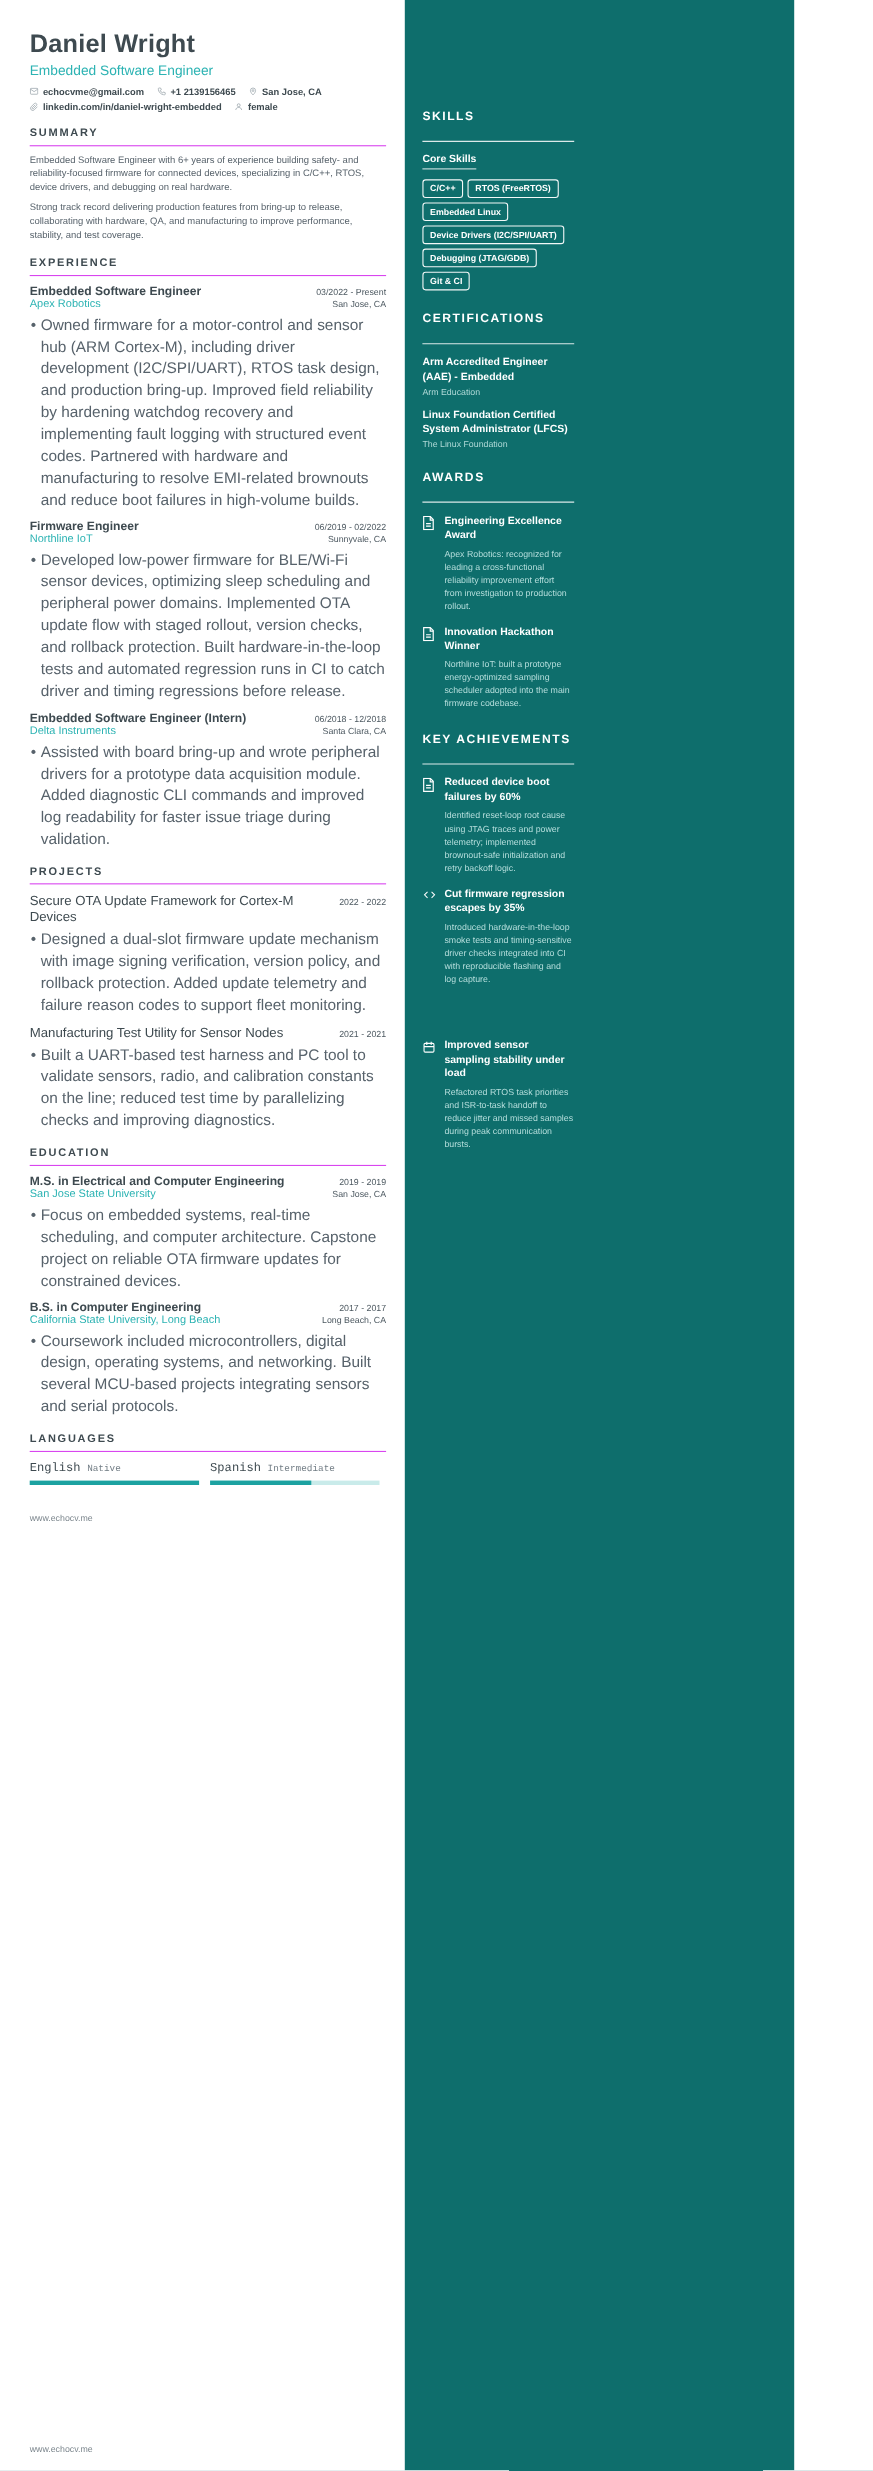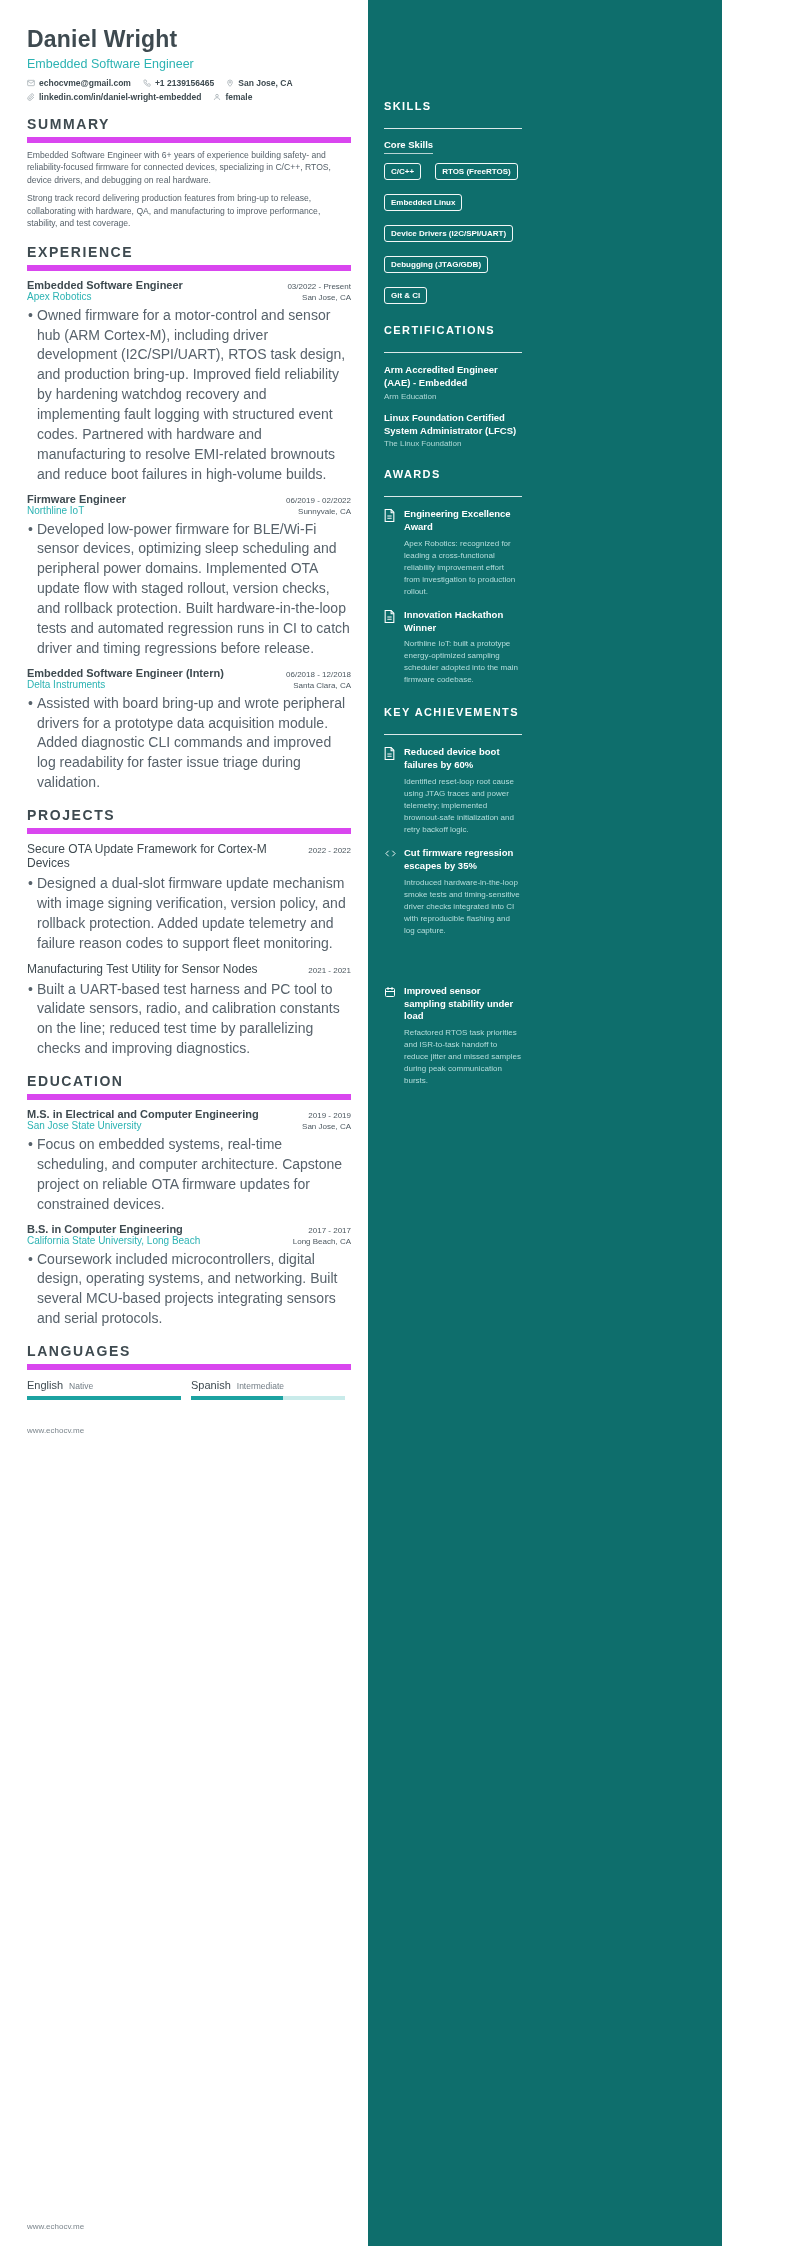--- a/index.html
+++ b/index.html
@@ -12,50 +12,50 @@
 
   
   .main { position:absolute; top:26px; left:27px; width:324px; }
   .name { font-size:23px; font-weight:700; color:#3E4A50; letter-spacing:.2px; }
   .job-title-main { font-size:12.5px; color:#2CB3B3; margin-top:4px; font-weight:500; }
   .contacts { display:flex; flex-wrap:wrap; margin-top:7px; column-gap:12px; row-gap:4px; }
   .contact { display:flex; align-items:center; gap:4px; font-size:8.5px; font-weight:600; color:#3E4A50; }
   .contact svg { flex:none; display:block; }
 
   .section { margin-top:14px; }
-  .section-heading { font-size:14px; font-weight:600; letter-spacing:1.6px; color:#3E4A50; padding-bottom:5px; border-bottom:6px solid #d946ef; }
+  .section-heading { font-size:10px; font-weight:600; letter-spacing:1.6px; color:#3E4A50; padding-bottom:5px; border-bottom:1px solid #d946ef; }
   .summary-p { font-size:8.6px; line-height:1.45; color:#57626B; margin-top:6px; }
 
   .entry { margin-top:8px; }
   .entry-row { display:flex; justify-content:space-between; align-items:baseline; }
   .entry-title { font-size:11px; font-weight:700; color:#3E4A50; }
   .proj-title { font-size:12px; font-weight:500; color:#3E4A50; }
   .entry-dates { font-size:8px; color:#4C5860; white-space:nowrap; margin-left:8px; }
   .entry-company { font-size:10px; color:#2CB3B3; font-weight:500; }
   .entry-loc { font-size:8px; color:#4C5860; }
   .bullet { position:relative; padding-left:10px; margin-top:4px; font-size:14px; line-height:1.42; color:#57626B; }
   .bullet::before { content:"•"; position:absolute; left:1px; top:0; color:#57626B; }
 
-  .languages-row { display:flex; gap:10px; margin-top:9px; }
+  .languages-row { display:flex; gap:10px; margin-top:9px;font-family:Liberation Mono, monospace; }
   .lang { width:154px; }
   .lang-head { display:flex; align-items:baseline; gap:6px; }
   .lang-name { font-size:11px; color:#3E4A50; }
   .lang-level { font-size:8.5px; color:#717C84; }
   .lang-bar { height:4px; background:#C9EBEA; margin-top:5px; }
   .lang-fill { height:100%; background:#1CA2A1; }
 
   .footer-note { margin-top:26px; font-size:8px; color:#7C868D; text-decoration:none; display:inline-block; }
   .bottom-footer { position:absolute; left:27px; top:2222px; font-size:8px; color:#7C868D; }
 
   
   .sidebar { position:absolute; top:100px; left:384px; width:138px; color:#ffffff; }
   .sb-section + .sb-section { margin-top:20px; }
   .sb-heading { font-size:11px; font-weight:600; letter-spacing:1.4px; color:#fff; padding-bottom:16px; border-bottom:1px solid rgba(255,255,255,.85); }
   .skill-group { display:inline-block; font-size:9.5px; font-weight:700; padding-bottom:3px; border-bottom:1px solid rgba(255,255,255,.7); margin-top:10px; }
-  .tags { display:flex; flex-wrap:wrap; gap:14px; margin-top:9px; }
+  .tags { display:flex; flex-wrap:wrap; gap:4px; margin-top:9px; }
   .tag { border:1px solid rgba(255,255,255,.95); border-radius:3px; padding:3px 6px; font-size:8px; font-weight:700; color:#fff; }
   .cert { margin-top:10px; }
   .cert-title { font-size:9.5px; font-weight:600; line-height:1.4; }
   .cert-org { font-size:8px; color:#AFD9D7; margin-top:2px; }
   .sb-item { display:flex; gap:7px; margin-top:11px; }
   .sb-icon { flex:none; width:13px; padding-top:1px; }
   .sb-icon svg { display:block; }
   .sb-item-title { font-size:9.5px; font-weight:700; line-height:1.35; }
   .sb-item-desc { font-size:8px; line-height:1.5; color:#B5DEDC; margin-top:4px; }
   .push-down { margin-top:48px; }

